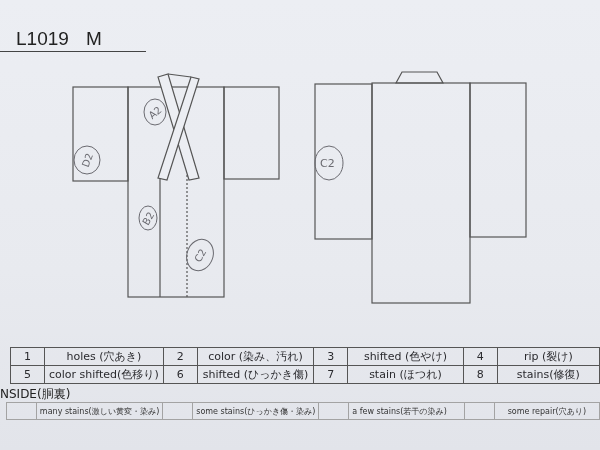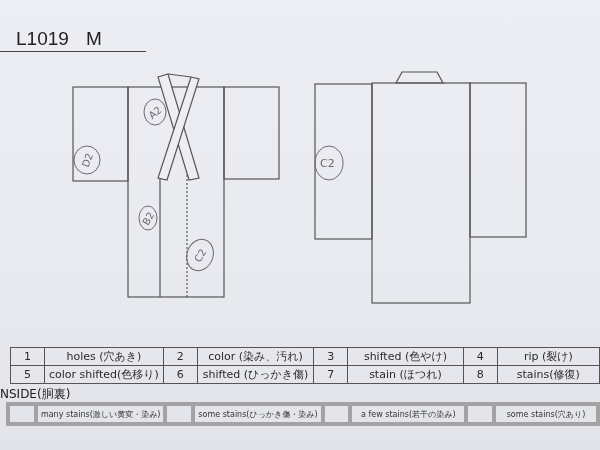--- a/index.html
+++ b/index.html
@@ -31,21 +31,21 @@
   }
   .legend td.num { width: 30px; }
   .inside-label {
     position: absolute; left: 0; top: 386px; font-size: 12px; color: #222;
   }
   .inside {
     position: absolute; left: 6px; top: 402px; border-collapse: collapse;
     font-size: 8px; color: #333;
   }
   .inside td {
-    border: 4px solid #a3a3a3; height: 16px; padding: 0 3px; white-space: nowrap;
+    border: 1px solid #a3a3a3; height: 16px; padding: 0 3px; white-space: nowrap;
   }
   .inside td.box { width: 25px; }
 </style>
 </head>
 <body>
 
 <div class="sheet">
 
   <div class="item-number">L1019 M</div>
   <div class="item-underline"></div>
@@ -120,19 +120,19 @@
   <div class="inside-label">NSIDE(胴裏)</div>
 
   <table class="inside">
     <tbody>
         <tr>
       <td class="box"></td>
       <td style="width:112px">many stains(激しい黄変・染み)</td>
       <td class="box"></td>
       <td style="width:115px">some stains(ひっかき傷・染み)</td>
       <td class="box"></td>
-      <td style="width:110px;text-align:center">a few stains(若干の染み)</td>
+      <td style="width:110px;">a few stains(若干の染み)</td>
       <td class="box"></td>
-      <td style="width:100px;text-align:center">some stains(穴あり)</td>
+      <td style="width:100px;text-align:center">some repair(穴あり)</td>
     </tr>
   </tbody>
     </table>
 </div>
 
 </body></html>

